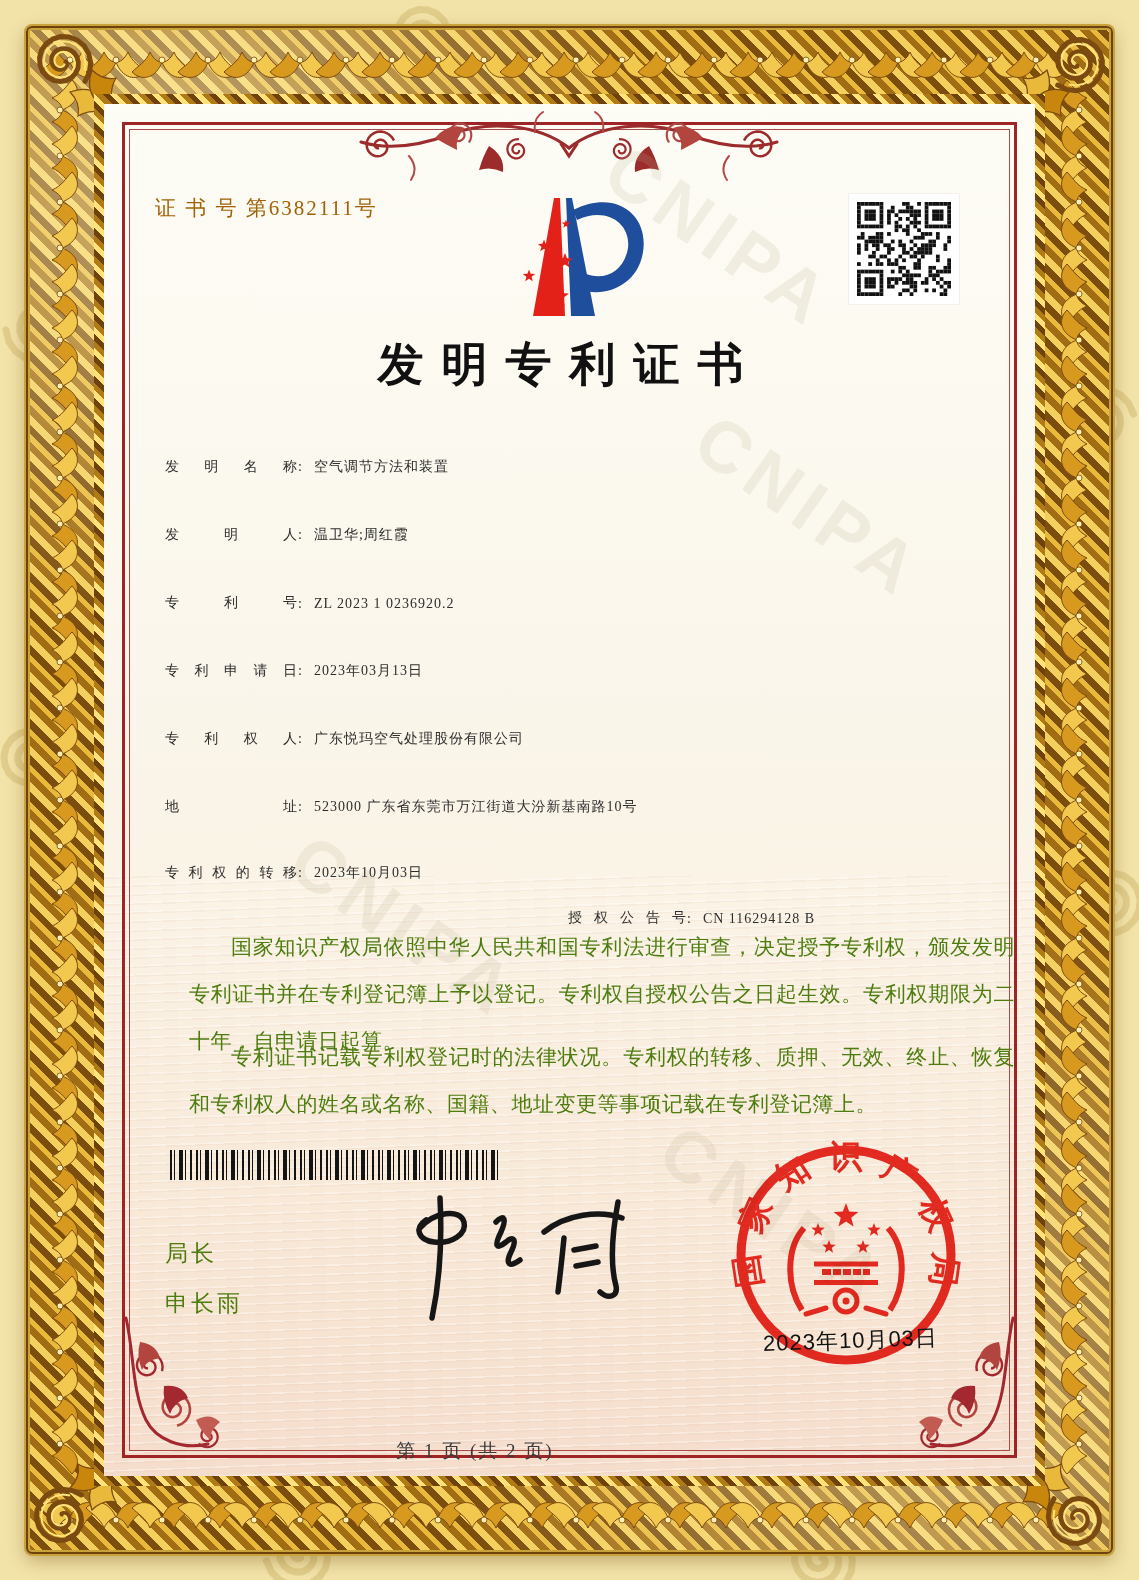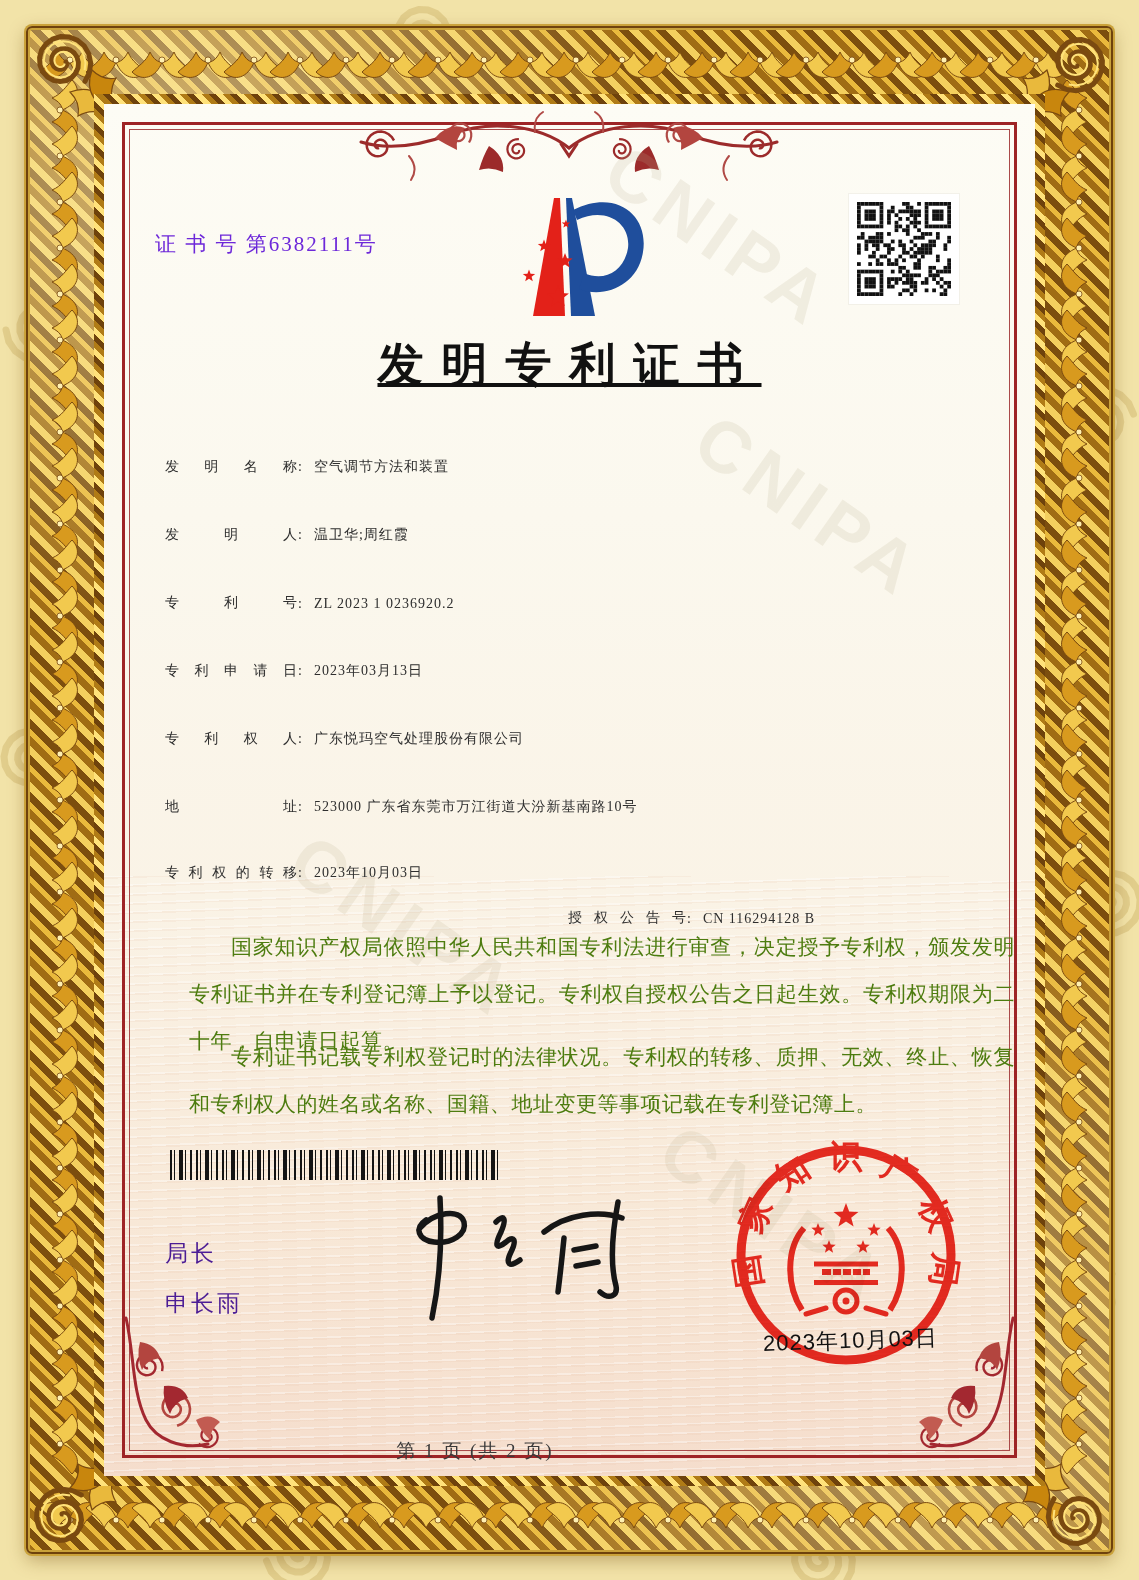--- a/index.html
+++ b/index.html
@@ -25,40 +25,40 @@
   .red-inner{inset:129px;z-index:6;border:1px solid #aa4a4a;pointer-events:none;}
   #orn-top{left:339px;top:104px;width:460px;height:84px;z-index:7;}
   #orn-bl{left:112px;top:1312px;width:150px;height:150px;z-index:7;}
   #orn-br{left:877px;top:1312px;width:150px;height:150px;z-index:7;}
 
   
   .wm{z-index:8;font-family:"Liberation Sans","DejaVu Sans",sans-serif;font-weight:bold;
       font-size:72px;letter-spacing:8px;color:rgba(186,176,146,.18);transform:rotate(35deg);pointer-events:none;}
 
   
-  .cert-no{left:155px;top:194px;z-index:10;font-size:21px;letter-spacing:2px;color:#6d28d9;margin-top:36px;}
+  .cert-no{left:155px;top:194px;z-index:10;font-size:21px;letter-spacing:2px;color:#a16207;}
   #logo{left:487px;top:184px;width:160px;height:152px;z-index:10;}
   .qr-box{left:849px;top:194px;width:110px;height:110px;background:#fff;z-index:10;
           display:flex;align-items:center;justify-content:center;box-shadow:0 0 0 1px rgba(0,0,0,.04);}
   .title{left:0;top:334px;width:1139px;z-index:10;text-align:center;font-size:46px;font-weight:bold;
-         letter-spacing:18px;color:#111;text-decoration:underline;}
+         letter-spacing:18px;color:#111;}
   .frow{left:165px;z-index:10;font-size:14px;color:#2e2e2e;white-space:nowrap;}
   .flabel{display:inline-block;width:132px;text-align:justify;text-align-last:justify;vertical-align:bottom;}
   .fcolon{margin-left:1px;margin-right:12px;}
   .fvalue{letter-spacing:1px;}
   .pair2{position:absolute;left:403px;top:0;white-space:nowrap;}
   .pair2 .flabel{width:118px;margin-top:45px;}
   .para{left:165px;width:826px;z-index:10;font-size:21px;line-height:47px;color:#4d7c0f;
         text-align:justify;text-indent:2em;letter-spacing:.5px;margin-left:24px;}
   .barcode{left:170px;top:1150px;width:332px;height:30px;z-index:10;
     background:repeating-linear-gradient(90deg,#141414 0 2px,#fff0 2px 4px,#141414 4px 5px,#fff0 5px 9px,
        #141414 9px 13px,#fff0 13px 15px,#141414 15px 16px,#fff0 16px 20px,#141414 20px 22px,#fff0 22px 26px);}
   #sig{left:368px;top:1192px;width:300px;height:140px;z-index:10;}
   .signer{left:165px;z-index:10;font-family:"Liberation Sans","DejaVu Sans",sans-serif;
-          font-size:23px;letter-spacing:3px;color:#4c1d95;font-weight:500;}
+          font-size:23px;letter-spacing:3px;color:#4d7c0f;font-weight:500;}
   #seal{left:731px;top:1140px;width:230px;height:230px;z-index:11;opacity:.96;mix-blend-mode:multiply;}
   .seal-date{left:763px;top:1326px;width:170px;z-index:12;font-family:"Liberation Sans","DejaVu Sans",sans-serif;
              font-size:22px;color:#121212;transform:rotate(-2deg);white-space:nowrap;letter-spacing:1px;}
   .footer{left:0;top:1438px;width:950px;z-index:10;text-align:center;font-size:19px;color:#3a3a3a;letter-spacing:2px;}
 </style>
 </head>
 <body>
 
 <svg id="bg-swirls" class="abs" viewBox="0 0 1139 1580">
     <path d="M143.0,55.0L143.5,56.3L143.5,58.0L142.6,59.6L141.0,61.0L138.7,61.7L136.0,61.5L133.4,60.2L131.3,57.8L130.0,54.6L130.1,50.9L131.5,47.2L134.4,44.0L138.5,42.0L143.2,41.5L148.1,42.8L152.5,45.9L155.6,50.6L156.9,56.3L156.1,62.4L153.1,68.1L148.1,72.5L141.6,75.0L134.3,75.0L127.3,72.5L121.4,67.4L117.5,60.4L116.2,52.2L118.0,43.8L122.7,36.3L130.0,30.7L138.9,28.0L148.6,28.6L157.7,32.6L165.0,39.7L169.5,49.1L170.5,59.8L167.6,70.5L161.1,79.7L151.5,86.2L140.0,89.0" stroke="rgba(214,190,120,.6)" stroke-width="7" fill="none" stroke-linecap="round"></path>

